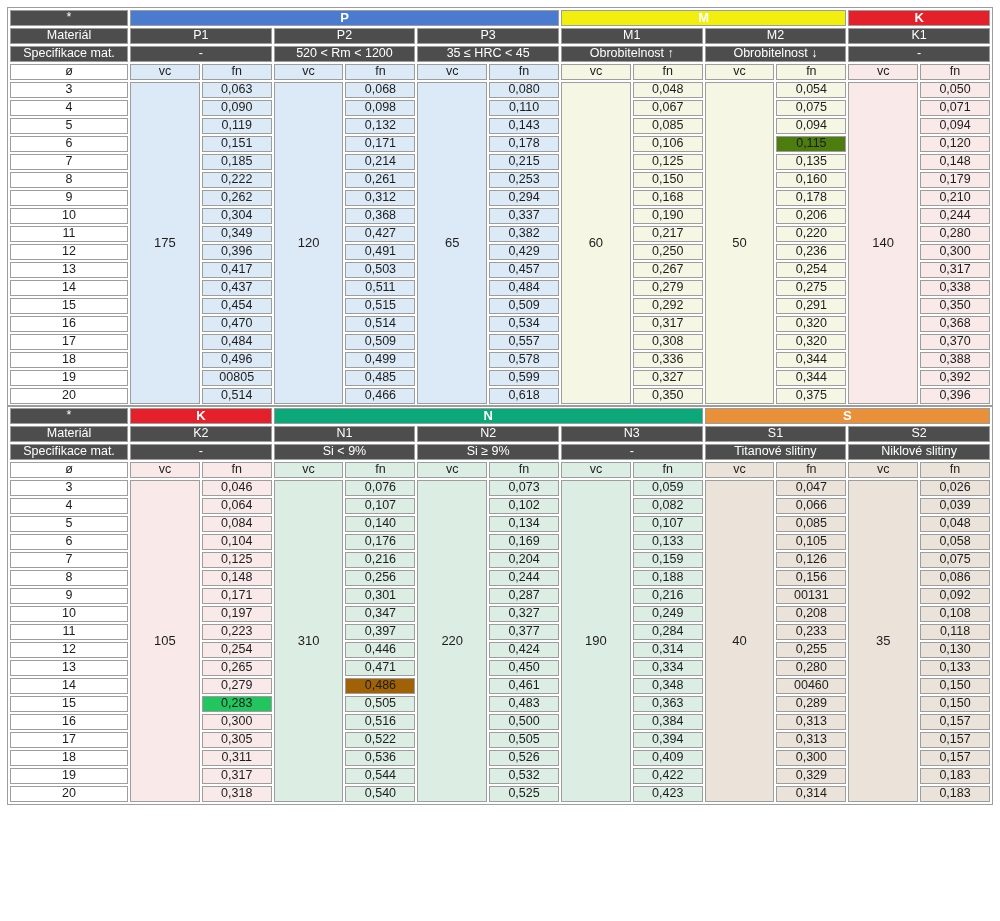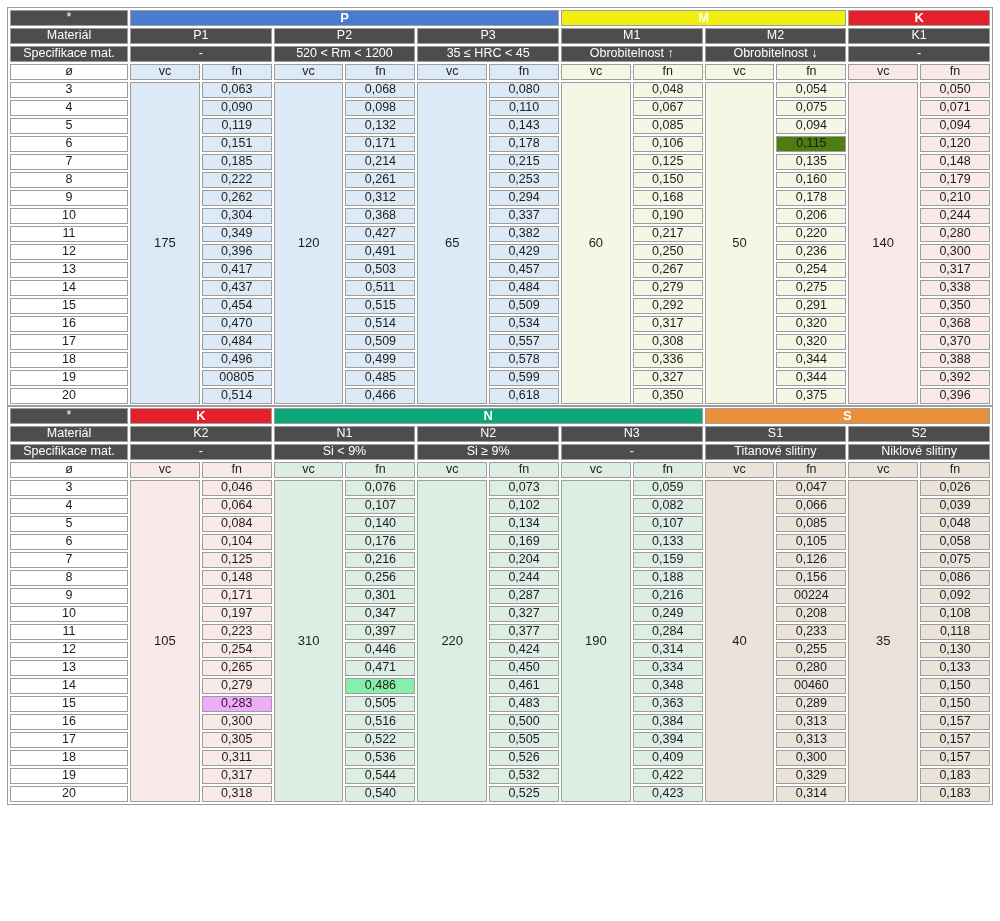--- a/index.html
+++ b/index.html
@@ -407,21 +407,21 @@
             <td class="num" style="background: rgb(220, 237, 228);">0,188</td>
             <td class="num" style="background: rgb(235, 227, 218);">0,156</td>
             <td class="num" style="background: rgb(235, 227, 218);">0,086</td>
           </tr>
           <tr>
             <td class="dia num">9</td>
             <td class="num" style="background: rgb(250, 233, 233);">0,171</td>
             <td class="num" style="background: rgb(220, 237, 228);">0,301</td>
             <td class="num" style="background: rgb(220, 237, 228);">0,287</td>
             <td class="num" style="background: rgb(220, 237, 228);">0,216</td>
-            <td class="num" style="background: rgb(235, 227, 218);">00224</td>
+            <td class="num" style="background: rgb(235, 227, 218);">00131</td>
             <td class="num" style="background: rgb(235, 227, 218);">0,092</td>
           </tr>
           <tr>
             <td class="dia num">10</td>
             <td class="num" style="background: rgb(250, 233, 233);">0,197</td>
             <td class="num" style="background: rgb(220, 237, 228);">0,347</td>
             <td class="num" style="background: rgb(220, 237, 228);">0,327</td>
             <td class="num" style="background: rgb(220, 237, 228);">0,249</td>
             <td class="num" style="background: rgb(235, 227, 218);">0,208</td>
             <td class="num" style="background: rgb(235, 227, 218);">0,108</td>
@@ -449,29 +449,29 @@
             <td class="num" style="background: rgb(250, 233, 233); text-align: center;">0,265</td>
             <td class="num" style="background: rgb(220, 237, 228);">0,471</td>
             <td class="num" style="background: rgb(220, 237, 228);">0,450</td>
             <td class="num" style="background: rgb(220, 237, 228);">0,334</td>
             <td class="num" style="background: rgb(235, 227, 218);">0,280</td>
             <td class="num" style="background: rgb(235, 227, 218);">0,133</td>
           </tr>
           <tr>
             <td class="dia num">14</td>
             <td class="num" style="background: rgb(250, 233, 233);">0,279</td>
-            <td class="num" style="background: #86efac; text-align: center;">0,486</td>
+            <td class="num" style="background: #a16207; text-align: center;">0,486</td>
             <td class="num" style="background: rgb(220, 237, 228);">0,461</td>
             <td class="num" style="background: rgb(220, 237, 228);">0,348</td>
             <td class="num" style="background: rgb(235, 227, 218);">00460</td>
             <td class="num" style="background: rgb(235, 227, 218);">0,150</td>
           </tr>
           <tr>
             <td class="dia num">15</td>
-            <td class="num" style="background: #f0abfc;">0,283</td>
+            <td class="num" style="background: #22c55e;">0,283</td>
             <td class="num" style="background: rgb(220, 237, 228);">0,505</td>
             <td class="num" style="background: rgb(220, 237, 228);">0,483</td>
             <td class="num" style="background: rgb(220, 237, 228);">0,363</td>
             <td class="num" style="background: rgb(235, 227, 218);">0,289</td>
             <td class="num" style="background: rgb(235, 227, 218);">0,150</td>
           </tr>
           <tr>
             <td class="dia num">16</td>
             <td class="num" style="background: rgb(250, 233, 233);">0,300</td>
             <td class="num" style="background: rgb(220, 237, 228);">0,516</td>

